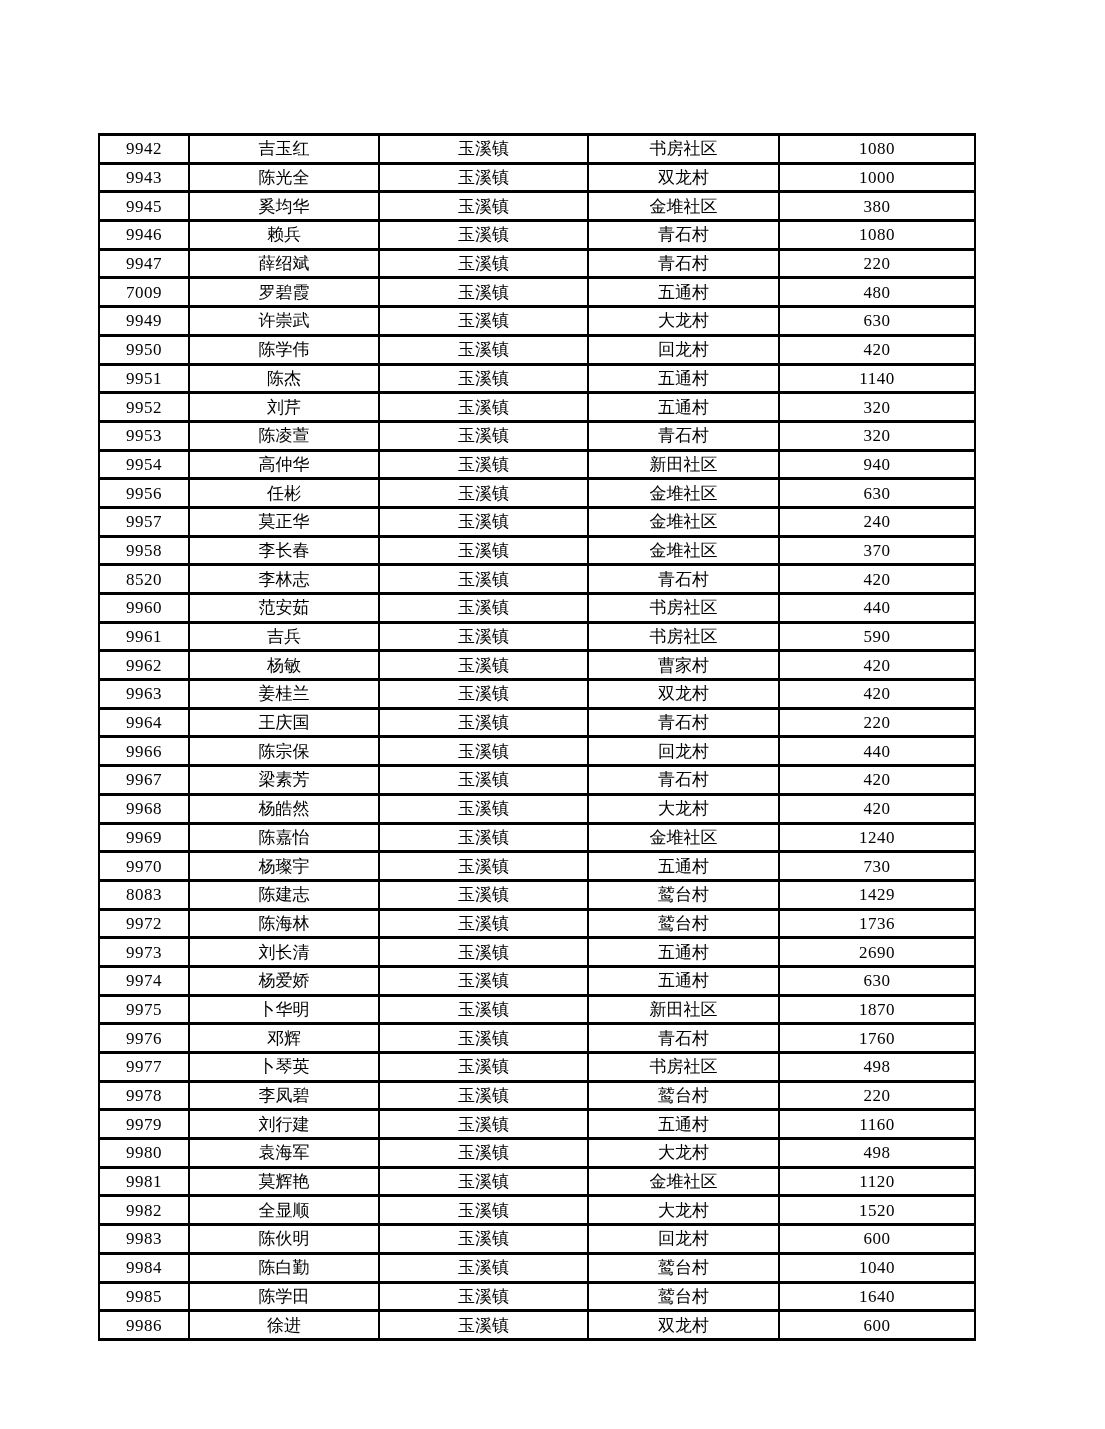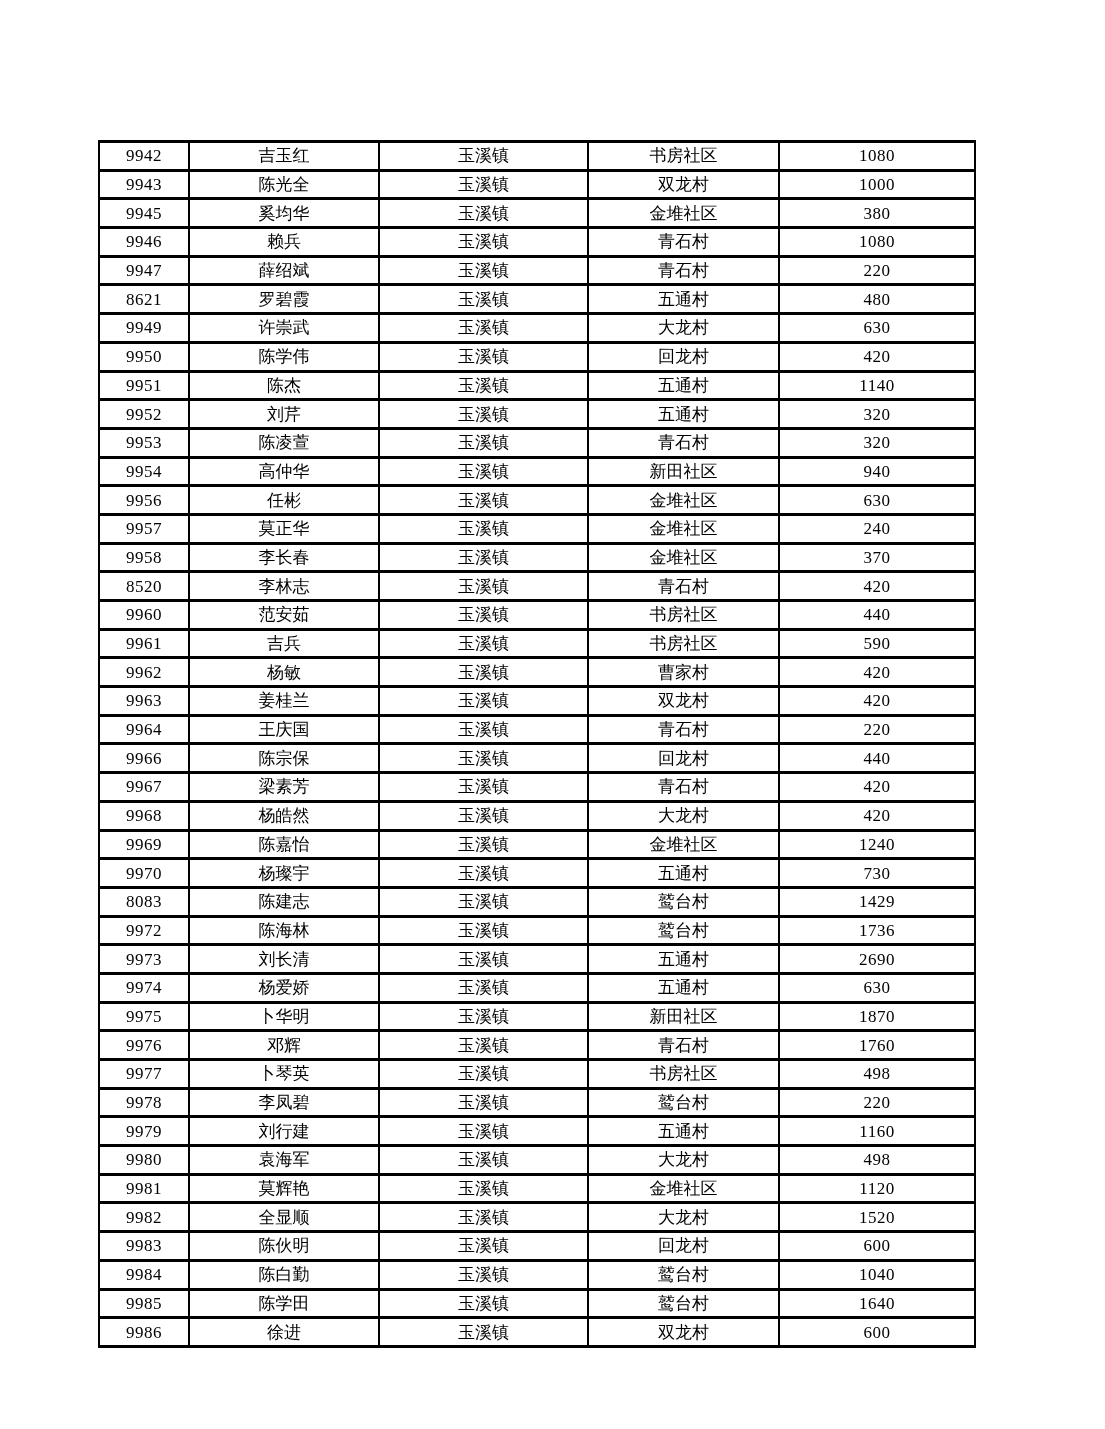--- a/index.html
+++ b/index.html
@@ -12,21 +12,21 @@
     width: 1105px;
     height: 1429px;
     background: #ffffff;
     font-family: "Liberation Serif", "DejaVu Serif", serif;
     color: #000000;
     overflow: hidden;
   }
   table.roster {
     position: absolute;
     left: 98px;
-    top: 140px;
+    top: 133px;
     width: 876px;
     border-collapse: collapse;
     table-layout: fixed;
     padding-left: 18px;
   }
   table.roster td {
     border: 2px solid #000000;
     border-top-width: 3px;
     border-bottom-width: 3px;
     height: 25.7px;
@@ -84,21 +84,21 @@
           <td class="num">1080</td>
         </tr>
         <tr>
           <td class="num">9947</td>
           <td>薛绍斌</td>
           <td>玉溪镇</td>
           <td>青石村</td>
           <td class="num">220</td>
         </tr>
         <tr>
-          <td class="num">8621</td>
+          <td class="num">7009</td>
           <td>罗碧霞</td>
           <td>玉溪镇</td>
           <td>五通村</td>
           <td class="num">480</td>
         </tr>
         <tr>
           <td class="num">9949</td>
           <td>许崇武</td>
           <td>玉溪镇</td>
           <td>大龙村</td>

